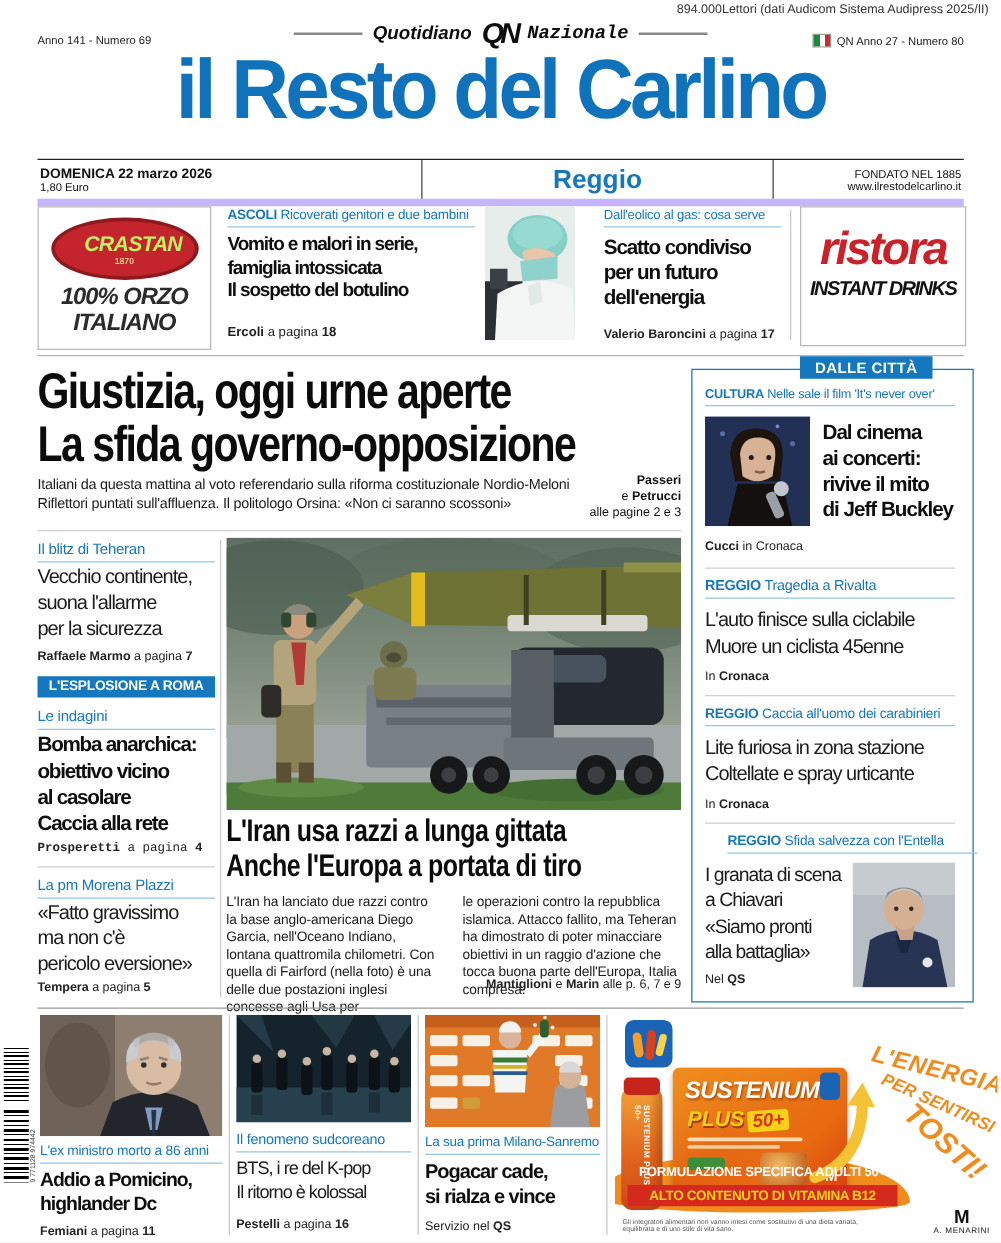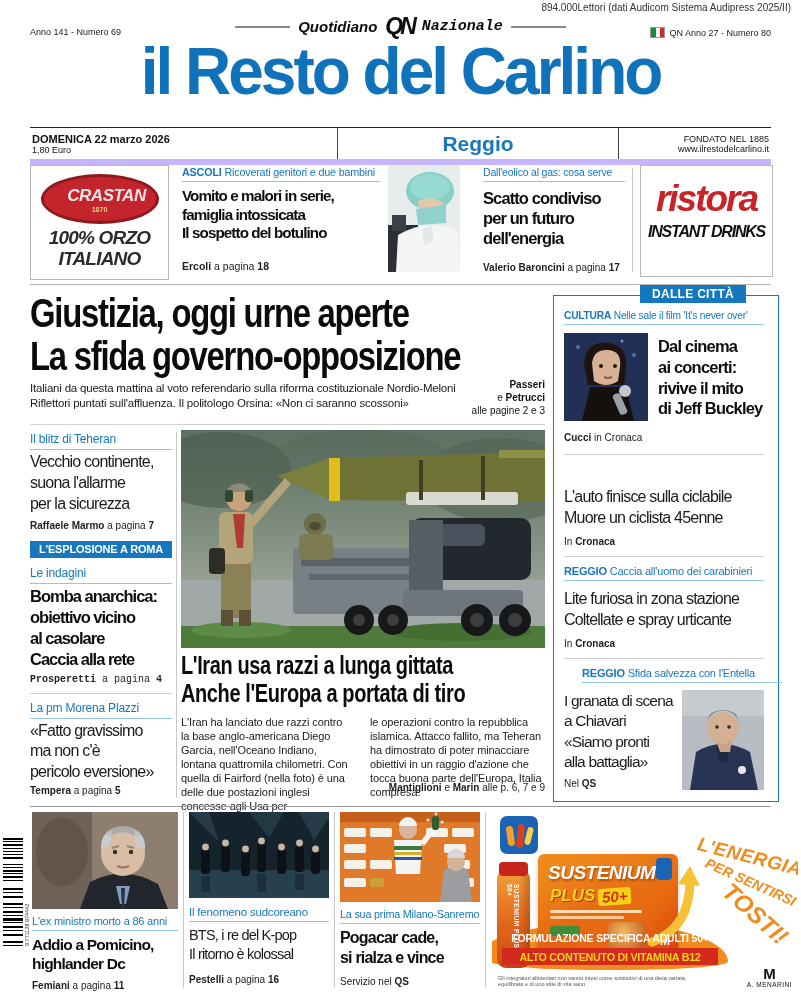--- a/index.html
+++ b/index.html
@@ -62,21 +62,21 @@
     <div style="width:1px;height:31px;background:#444;"></div>
     <div style="width:150px;text-align:right;padding-right:2px;">
       <div style="font-size:9px;">FONDATO NEL 1885</div>
       <div style="font-size:9px;">www.ilrestodelcarlino.it</div>
     </div>
   </div>
 
   <div class="abs" style="left:30px;top:165px;width:137px;height:113px;border:1px solid #b9b9b9;text-align:center;">
     <div style="margin:8px auto 2px;width:112px;height:44px;background:#c4242b;border:3px solid #8e1a1f;border-radius:50%;
                 display:flex;flex-direction:column;justify-content:center;">
-      <span style="color:#e5e5e5;font-weight:700;font-style:italic;font-size:17px;letter-spacing:-0.5px;margin-left:14px;">CRASTAN</span>
+      <span style="color:#bef264;font-weight:700;font-style:italic;font-size:17px;letter-spacing:-0.5px;margin-left:14px;">CRASTAN</span>
       <span style="color:#f3c98e;font-size:7px;font-weight:700;">1870</span>
     </div>
     <div style="font-style:italic;font-weight:700;font-size:19px;letter-spacing:-0.8px;color:#2b2b2b;line-height:1.1;margin-top:4px;">
       <div>100% ORZO</div>
       <div>ITALIANO</div>
     </div>
   </div>
 
   <div class="k" style="left:182px;top:166px;width:198px;font-size:10.8px;"><b>ASCOLI</b> <span>Ricoverati genitori e due bambini</span></div>
   <div class="hl" style="left:182px;top:187px;font-size:15.2px;letter-spacing:-0.9px;line-height:1.22;">
@@ -267,20 +267,22 @@
       <div>Dal cinema</div>
       <div>ai concerti:</div>
       <div>rivive il mito</div>
       <div>di Jeff Buckley</div>
     </div>
     <div class="by" style="left:10px;top:136px;font-size:10px;">
       <b>Cucci</b> <span>in</span> <span>Cronaca</span>
     </div>
     <div class="hline" style="left:10px;top:158px;width:200px;background:#cfcfcf;"></div>
 
+    <div class="k" style="left:10px;top:167px;width:200px;font-size:11.5px;">
+      <b>REGGIO</b> <span>Tragedia a Rivalta</span></div>
     <div class="hll" style="left:10px;top:190px;font-size:16px;line-height:1.32;">
       <div>L'auto finisce sulla ciclabile</div>
       <div>Muore un ciclista 45enne</div>
     </div>
     <div class="by" style="left:10px;top:240px;font-size:10px;">
       <span>In</span> <b>Cronaca</b></div>
     <div class="hline" style="left:10px;top:260px;width:200px;background:#cfcfcf;"></div>
 
     <div class="k" style="left:10px;top:269px;width:200px;font-size:11px;">
       <b>REGGIO</b> <span>Caccia all'uomo dei carabinieri</span></div>

